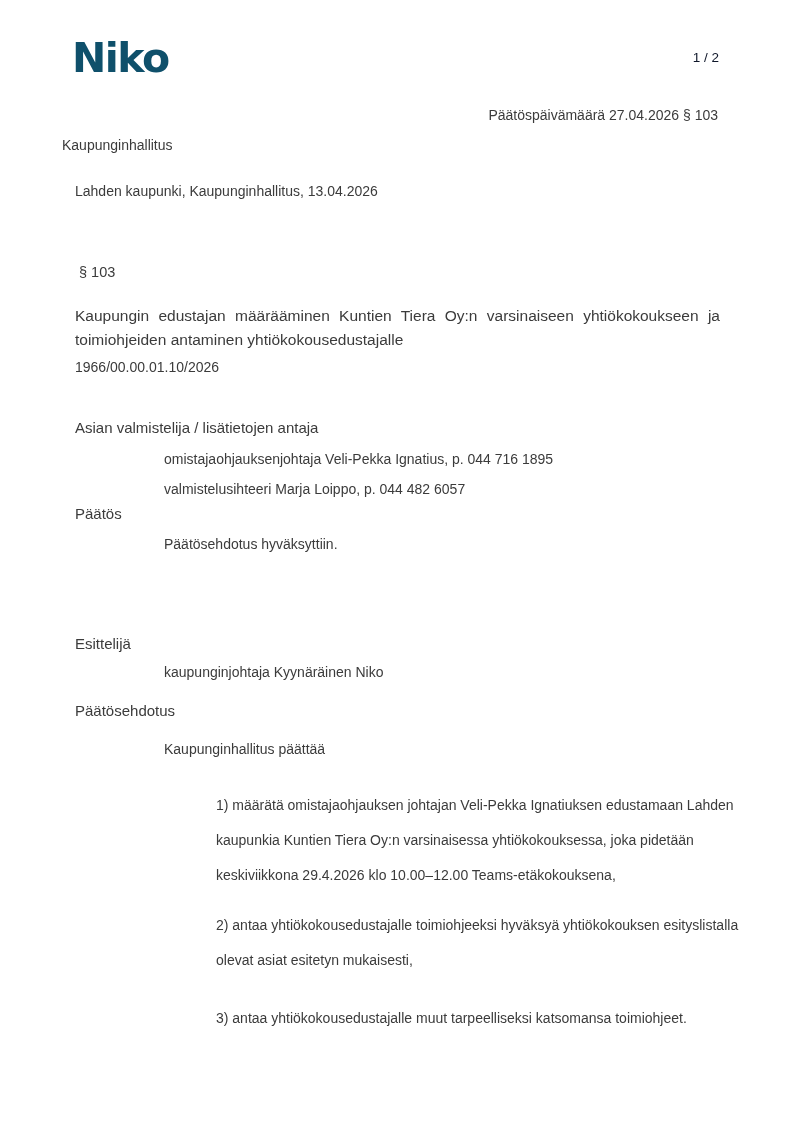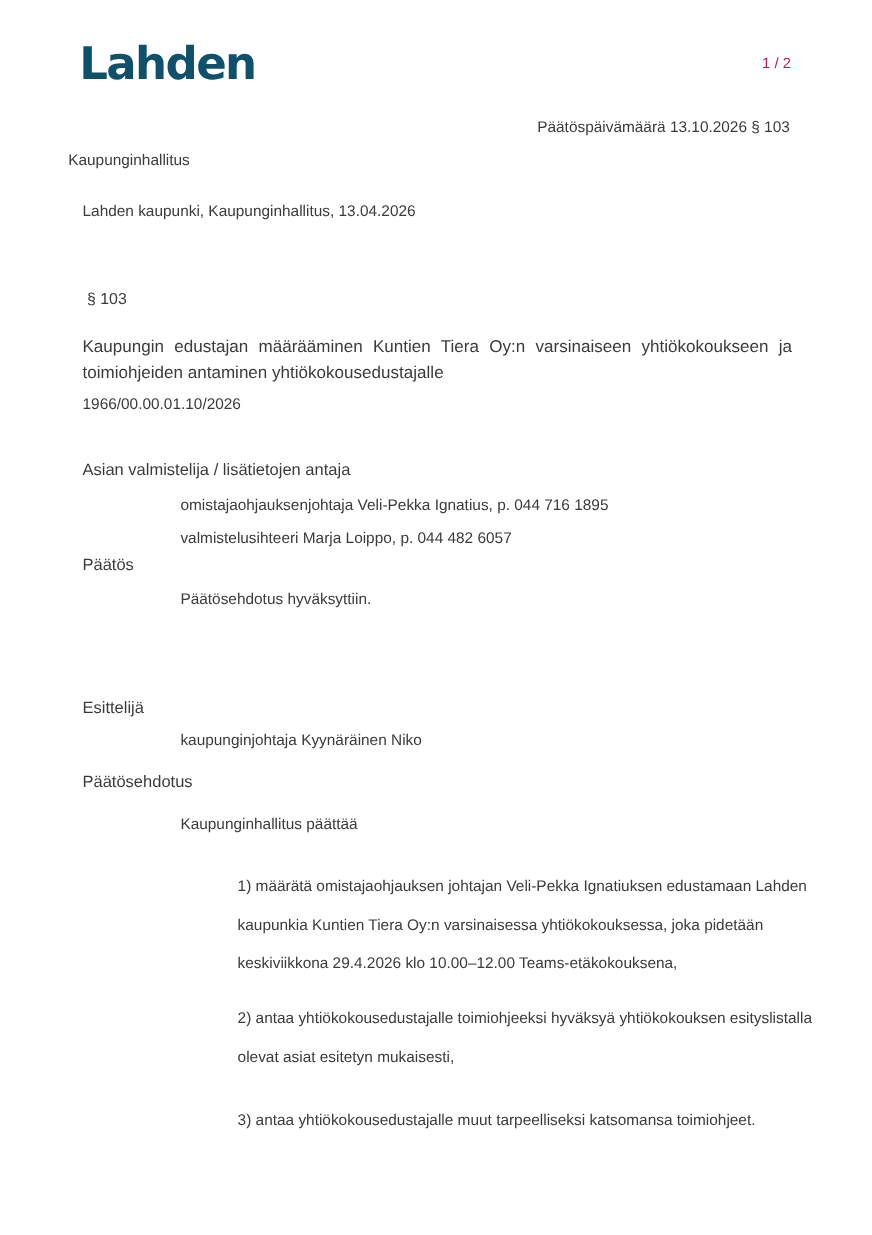--- a/index.html
+++ b/index.html
@@ -24,21 +24,21 @@
     font-size: 41px;
     font-weight: 700;
     letter-spacing: -1.5px;
     font-family: "DejaVu Sans", sans-serif;
     line-height: 1;
   }
   .page-number {
     top: 50px;
     right: 74px;
     font-size: 13.5px;
-    color: #be185d;
+    color: #0f172a;
   }
 
   .header-org {
     left: 62px;
     top: 107px;
     font-size: 14px;
     margin-top: 30px;
   }
   .header-date {
     top: 107px;
@@ -90,27 +90,27 @@
   }
   .item-0 { top: 788px; }
   .item-1 { top: 908px; }
   .item-2 { top: 1001px; }
 </style>
 </head>
 <body>
 
 <div class="page">
 
-  <div class="abs logo" style="color: rgb(15, 80, 107);">Lahden</div>
+  <div class="abs logo" style="color: rgb(15, 80, 107);">Niko</div>
 
   <div class="abs page-number">1 / 2</div>
 
   <div class="abs header-org">Kaupunginhallitus</div>
 
-  <div class="abs header-date">Päätöspäivämäärä 13.10.2026 § 103</div>
+  <div class="abs header-date">Päätöspäivämäärä 27.04.2026 § 103</div>
 
   <div class="abs org-line">Lahden kaupunki, Kaupunginhallitus, 13.04.2026</div>
 
   <div class="abs section-mark">§ 103</div>
 
   <div class="abs doc-title">Kaupungin edustajan määrääminen Kuntien Tiera Oy:n varsinaiseen yhtiökokoukseen ja toimiohjeiden antaminen yhtiökokousedustajalle</div>
 
   <div class="abs case-number">1966/00.00.01.10/2026</div>
 
   <div class="abs h-label preparer-heading">Asian valmistelija / lisätietojen antaja</div>

